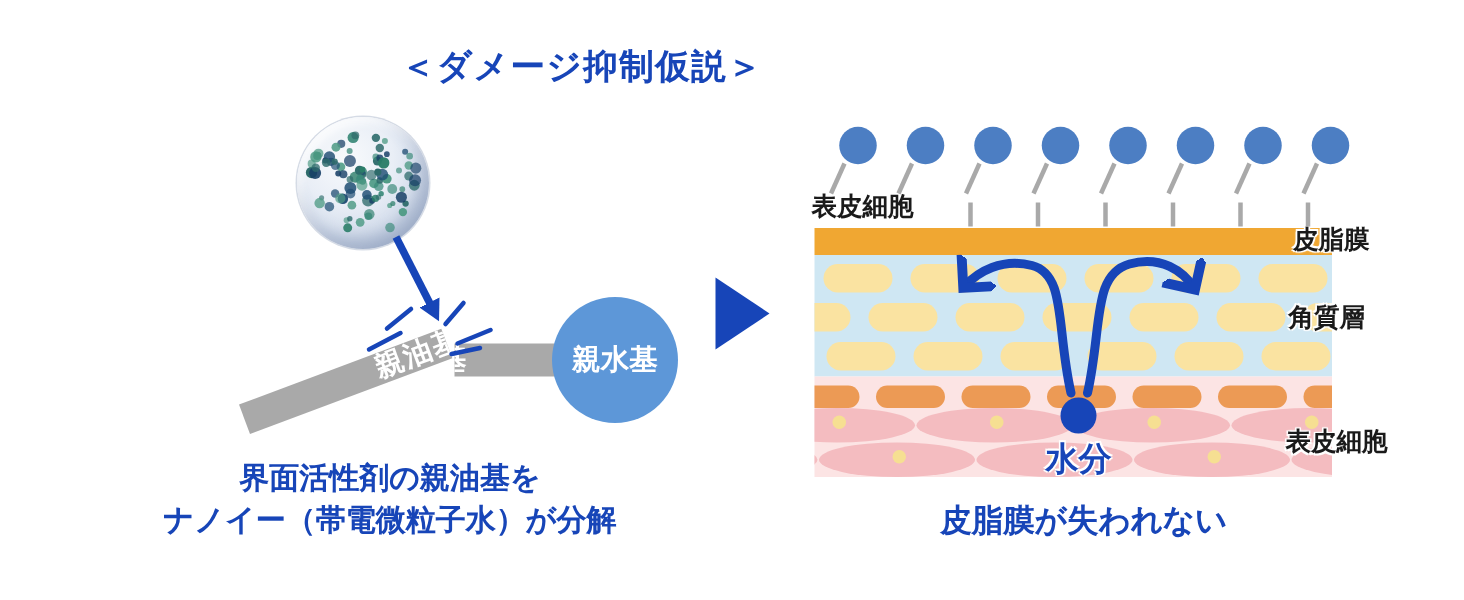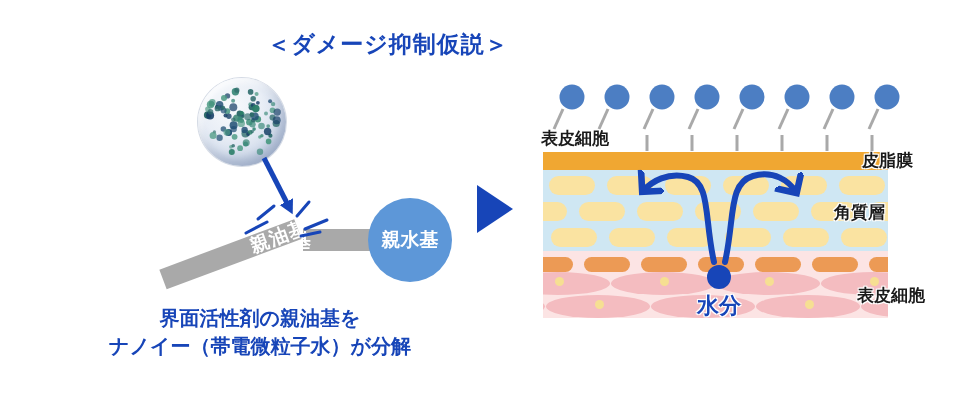--- a/index.html
+++ b/index.html
@@ -39,21 +39,21 @@
   #sebum{left:543px;top:152px;width:345px;height:18px;background:var(--sebum);}
   #corneum{left:543px;top:170px;width:345px;height:81px;background:var(--corneum-bg);overflow:hidden;}
   .pill{position:absolute;height:19px;width:46px;border-radius:10px;background:var(--pill);}
   #epidermis{left:543px;top:251px;width:345px;height:67px;background:var(--epi-bg);overflow:hidden;}
   .dash{position:absolute;top:6px;height:15px;width:46px;border-radius:8px;background:var(--dash);}
   .cell{position:absolute;width:104px;height:23px;border-radius:50%;background:var(--cell);}
   .nucleus{position:absolute;width:9px;height:9px;border-radius:50%;background:var(--nucleus);}
 
   #surfactant-label{left:541px;top:129px;}
   #sebum-label{left:862px;top:151px;}
-  #corneum-label{left:834px;top:203px;}
+  #corneum-label{left:859px;top:203px;}
   #epidermis-label{left:857px;top:286px;}
   #moisture-label{
     left:688px;top:291px;width:62px;text-align:center;font-size:22px;
     text-shadow:0 0 2px #fff,0 0 2px #fff,1px 1px 0 #fff,-1px -1px 0 #fff,1px -1px 0 #fff,-1px 1px 0 #fff;
   }
   #overlay{left:0;top:0;pointer-events:none;}
   .accent-stroke{stroke:var(--accent);fill:none;}
   .accent-fill{fill:var(--accent);}
   .gray-stroke{stroke:var(--bar-gray);}
   .head-fill{fill:var(--head);}
@@ -220,20 +220,21 @@
       <div class="nucleus" style="left: 262px; top: 49px;"></div>
       <div class="cell" style="left: 318px; top: 43.5px;"></div>
     </div>
 
   <div id="surfactant-label" class="abs black-label">表皮細胞</div>
   <div id="sebum-label" class="abs black-label">皮脂膜</div>
   <div id="corneum-label" class="abs black-label">角質層</div>
   <div id="epidermis-label" class="abs black-label">表皮細胞</div>
   <div id="moisture-label" class="abs blue-text">水分</div>
 
+  <div id="right-caption" class="abs blue-text">皮脂膜が失われない</div>
 
   <svg id="overlay" class="abs" width="976" height="400" viewBox="0 0 976 400">
     <defs>
       <marker id="solidhead" markerWidth="4" markerHeight="4" refX="0.3" refY="1.5" orient="auto">
         <path d="M0 0 L2.8 1.5 L0 3 Z" class="accent-fill"></path>
       </marker>
       <marker id="vhead" markerWidth="8" markerHeight="8" refX="2.4" refY="2.6" orient="auto">
         <path d="M0 0 L2.6 2.6 L0 5.2" fill="none" class="accent-stroke" stroke-width="1.1"></path>
       </marker>
     </defs>

